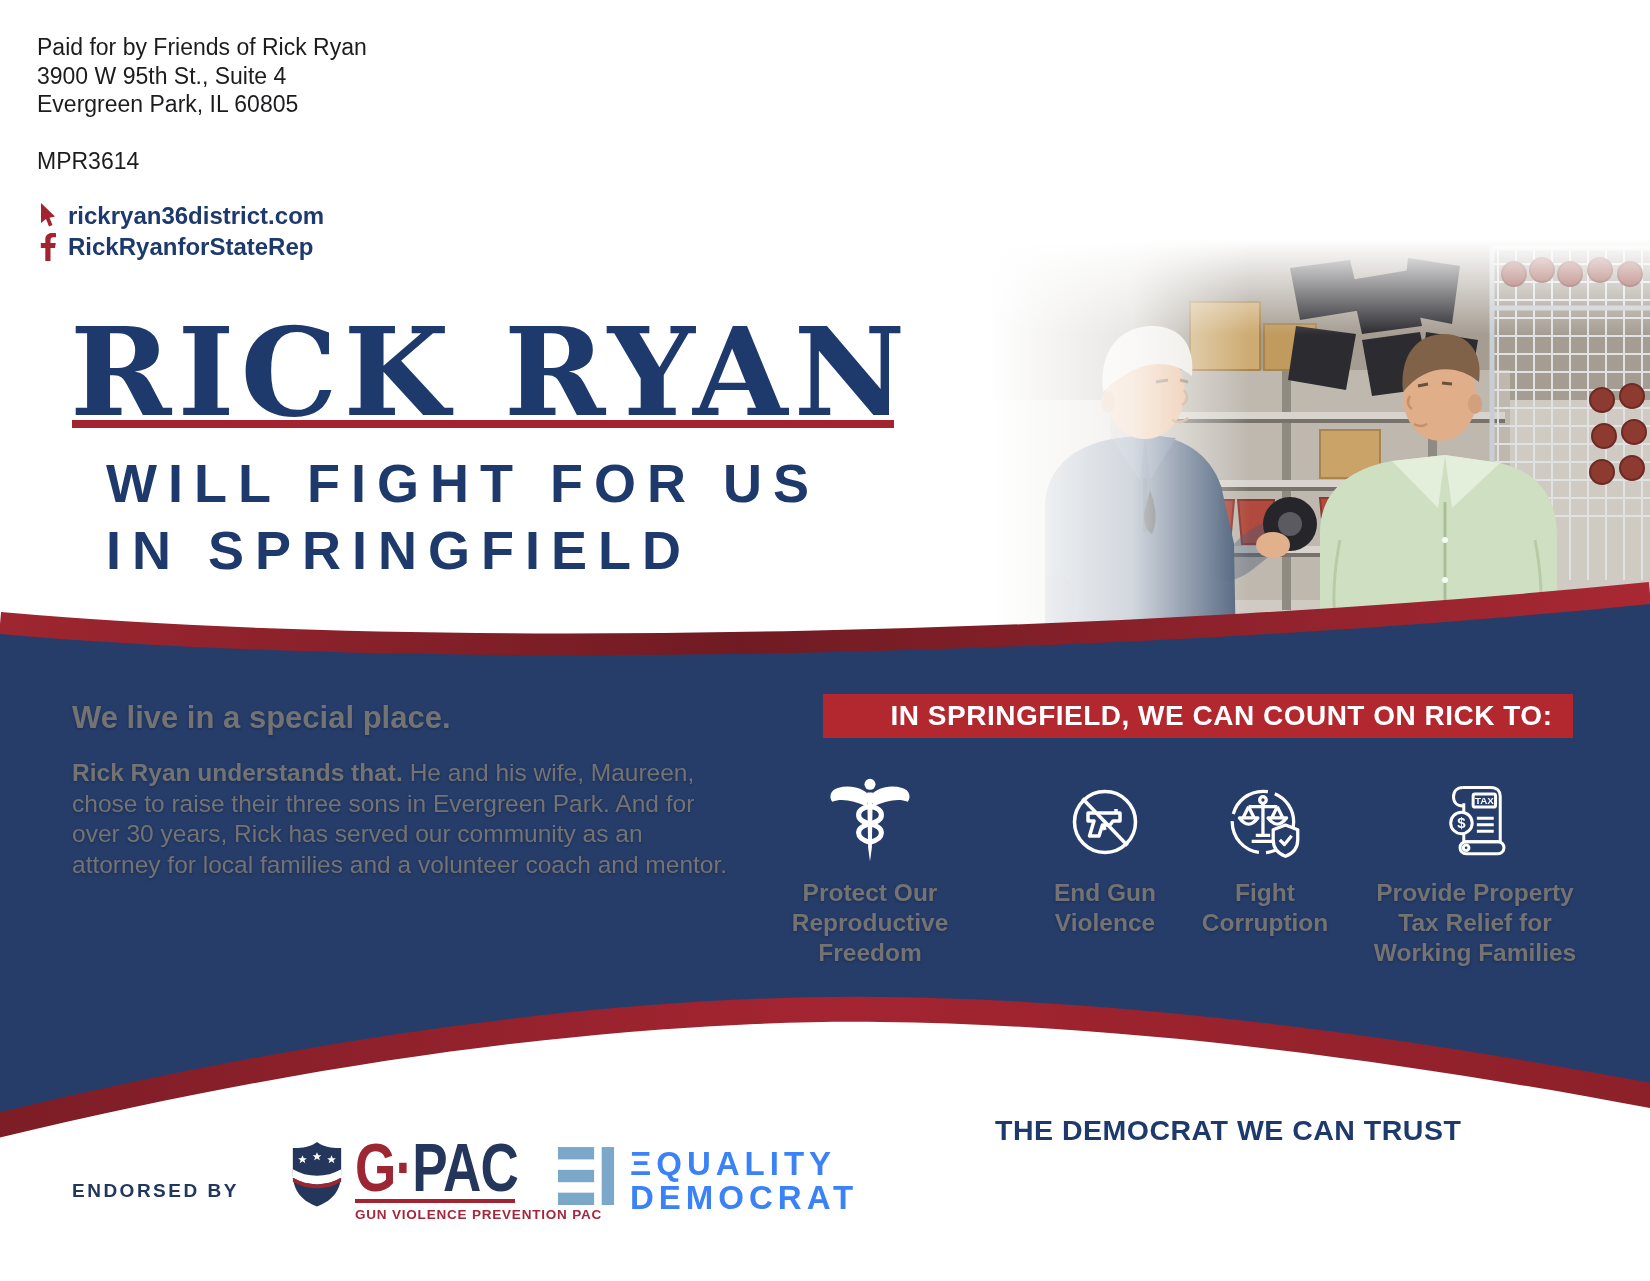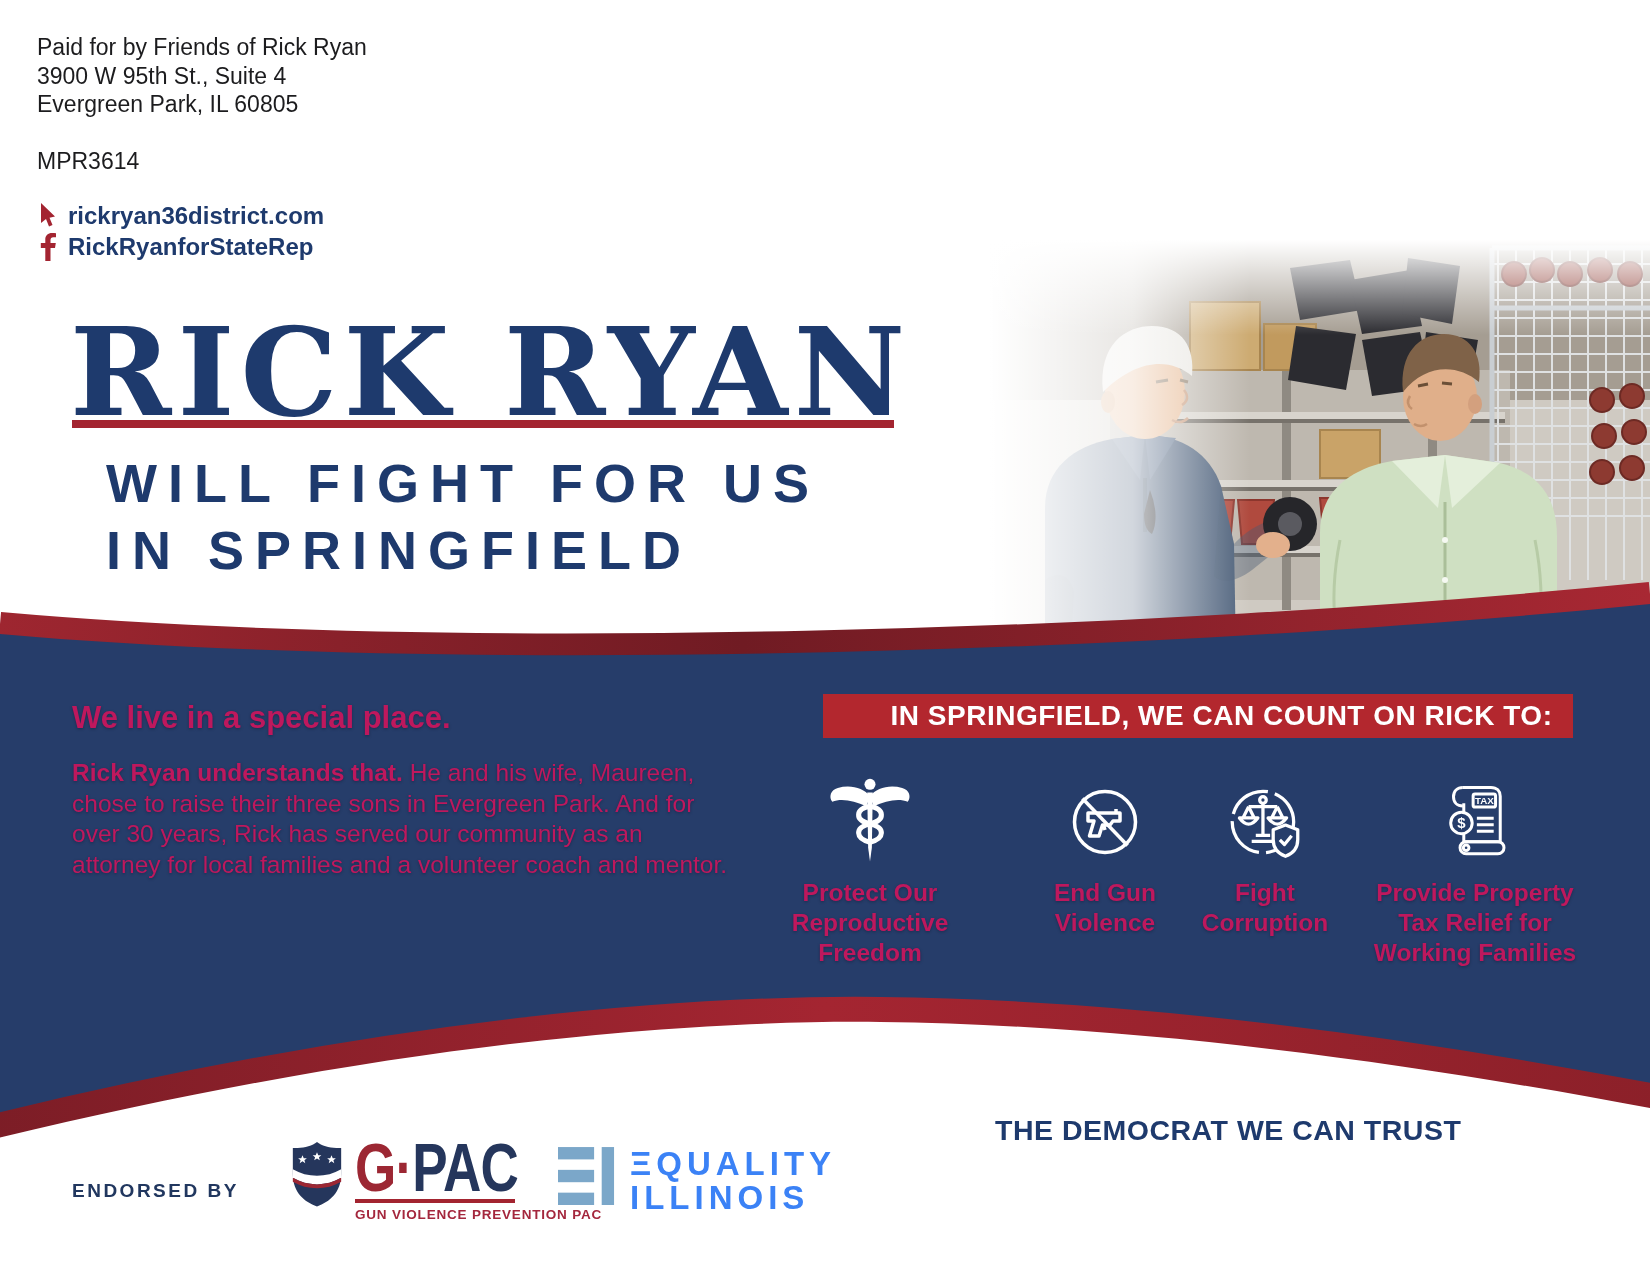--- a/index.html
+++ b/index.html
@@ -23,21 +23,21 @@
     letter-spacing:11px; color:#1e3a6d; z-index:3; white-space:nowrap;margin-left:36px;}
 
   
   .photo{ position:absolute; left:990px; top:240px; width:660px; height:415px; z-index:1; }
   .photo svg{ display:block; }
 
   
   .swoosh{ position:absolute; left:0; top:0; z-index:2; pointer-events:none; }
 
   
-  .navy-text{ color:#be185d; text-shadow:0 1px 3px rgba(10,15,30,.35); }
+  .navy-text{ color:#737373; text-shadow:0 1px 3px rgba(10,15,30,.35); }
   .msg-headline{ position:absolute; left:72px; top:700px; font-size:31px; font-weight:700; z-index:3;}
   .msg-body{ position:absolute; left:72px; top:758px; width:660px; font-size:24.5px; line-height:30.5px; z-index:3;}
   .msg-body b{ font-weight:700; }
   .msg-closing{ position:absolute; left:72px; top:898px; width:640px; font-size:29.5px; line-height:42px; z-index:3;}
   .msg-closing b{ font-weight:800; }
 
   .banner{ position:absolute; left:823px; top:694px; width:750px; height:44px; background:#b3272e;
     display:flex; align-items:center; justify-content:center; z-index:3;
     font-size:28px; font-weight:800; letter-spacing:.5px; color:#fff; white-space:nowrap;padding-left:47px;}
 
@@ -331,21 +331,21 @@
     <svg width="57" height="59" viewBox="0 0 60 62">
       <g fill="#7ba7c9">
         <rect x="0" y="0" width="38" height="13"></rect>
         <rect x="0" y="24" width="38" height="13"></rect>
         <rect x="0" y="48" width="38" height="13"></rect>
         <rect x="46" y="0" width="13" height="61"></rect>
       </g>
     </svg>
     <div class="ei-text">
       <div>ΞQUALITY</div>
-      <div>ILLINOIS</div>
+      <div>DEMOCRAT</div>
     </div>
   </div>
 
   <div class="brand">
     <div class="brand-tagline">THE DEMOCRAT WE CAN TRUST</div>
   </div>
 
 </div>
 
 </body></html>

